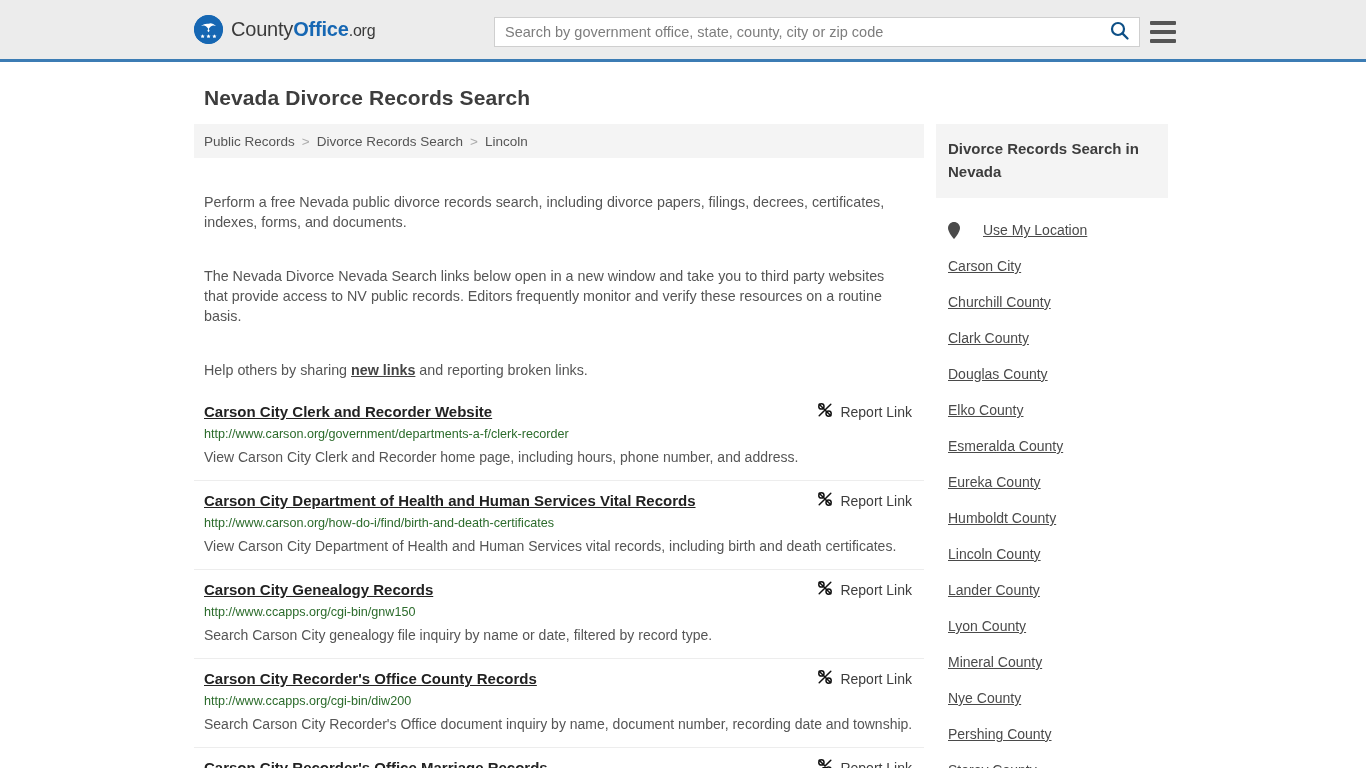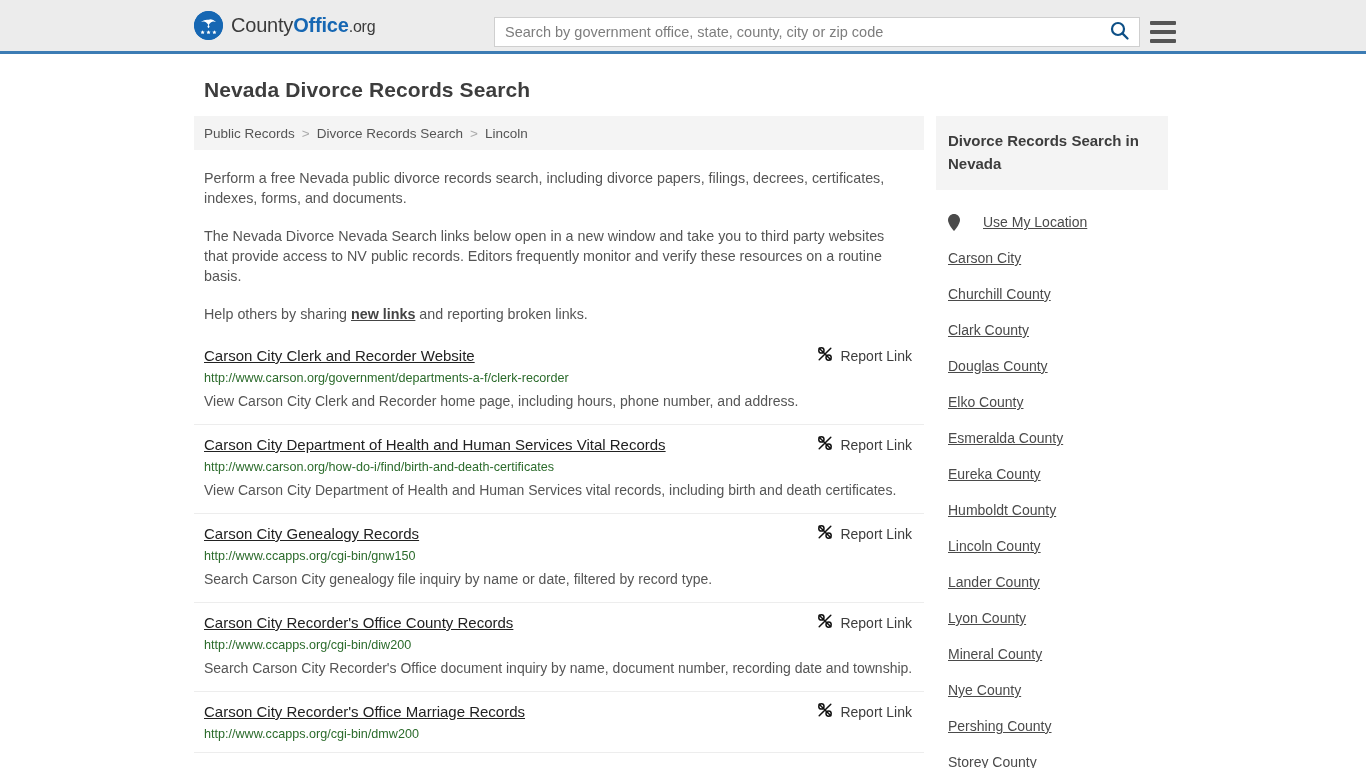--- a/index.html
+++ b/index.html
@@ -8,21 +8,21 @@
     width: 1366px; height: 768px;
     overflow: hidden;
     background: #ffffff;
     font-family: "Liberation Sans", sans-serif;
     color: #444;
   }
 
   
   #site-header {
     position: relative;
-    height: 54px;
+    height: 62px;
     background: #ececec;
     border-bottom: 3px solid #3c7cb4;
     display: flex;
     align-items: center;
   }
   #brand {
     display: flex;
     align-items: center;
     margin-left: 194px;
     text-decoration: none;
@@ -124,21 +124,21 @@
     padding: 0 10px 0 10px;
     font-size: 13.5px;
   }
   #breadcrumb a {
     color: #555; text-decoration: none;
   }
   #breadcrumb .sep { color: #aaa; margin: 0 7px; }
 
   
   .intro {
-    margin: 18px 0 0 10px;
+    margin: 34px 0 0 10px;
     width: 690px;
     font-size: 14.3px;
     line-height: 20px;
     color: #555;
   }
   .intro a {
     color:#444; text-decoration: underline; font-weight: 600;
   }
 
   
@@ -148,21 +148,21 @@
     border-bottom: 1px solid #ededed;
     margin-bottom: 10px;
   }
   .result-head {
     display: flex;
     align-items: flex-start;
     justify-content: space-between;
   }
   .result-title {
     font-size: 15px;
-    font-weight: normal;
+    font-weight: bold;
     color: #222;
     text-decoration: underline;
     cursor: pointer;
     line-height: 20px;
   }
   .report-link {
     display: flex;
     align-items: center;
     gap: 7px;
     white-space: nowrap;

